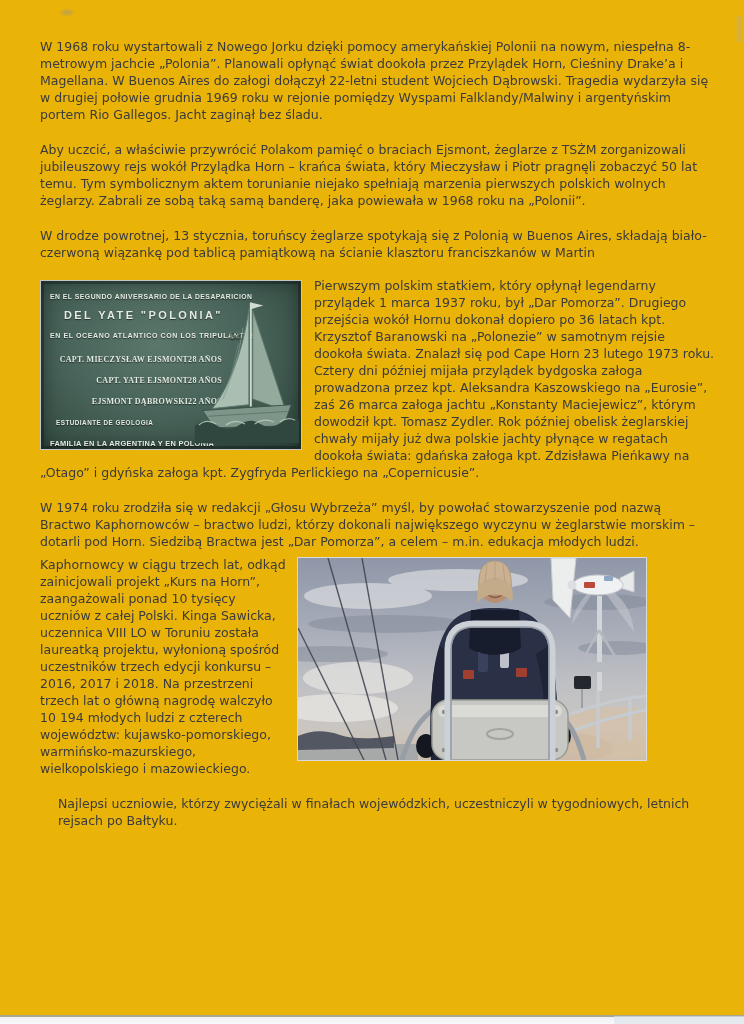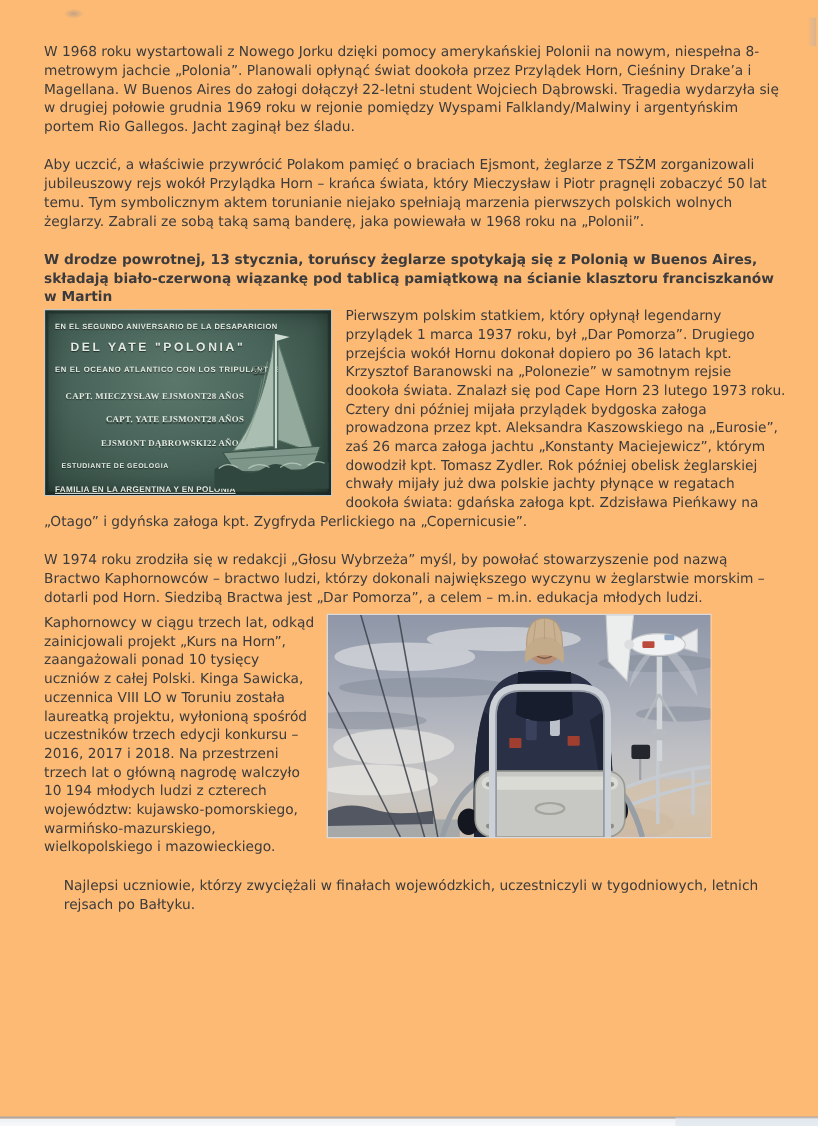--- a/index.html
+++ b/index.html
@@ -1,42 +1,42 @@
 <!DOCTYPE html>
 <html><head>
 <meta charset="utf-8">
 <style>
   html,body{margin:0;padding:0;background:#fbfbfd;}
   .page{
-    position:relative;width:744px;height:1024px;background:#fdba74;overflow:hidden;
+    position:relative;width:744px;height:1024px;background:#eab308;overflow:hidden;
     font-family:"DejaVu Sans","Liberation Sans",sans-serif;color:#3b3b3d;
   }
   .content{position:absolute;left:40px;top:38px;width:676px;font-size:12.5px;line-height:17px;}
   p.para{margin:0 0 18px;}
-  p.para.tight{margin-bottom:0;font-weight:bold;}
+  p.para.tight{margin-bottom:16px;}
   p.para.small-gap{margin-bottom:6px;}
   p.para.clear-r{clear:right;margin-left:18px;}
 
   
   .plaque-wrap{
     float:left;width:262px;height:170px;margin:3px 12px 8px 0;
     border:1px solid #c3c7ca;box-sizing:border-box;position:relative;
     background:radial-gradient(ellipse at 45% 38%, #5b766a 0%, #49645a 45%, #3a5349 75%, #2e453d 100%);
     box-shadow:inset 0 0 0 3px rgba(16,26,22,.38), inset 0 0 18px rgba(8,14,11,.5);
     overflow:hidden;
   }
   .plaque-face{position:relative;width:100%;height:100%;padding:7px 9px;box-sizing:border-box;
     font-family:"Liberation Sans",sans-serif;font-weight:700;color:#e3ebe2;
     text-shadow:0 1px 1px rgba(0,0,0,.55);}
   .pl-l1{font-size:6.8px;letter-spacing:.5px;margin-bottom:2px;}
   .pl-l2{font-size:11px;letter-spacing:2.4px;margin:1px 0 3px 14px;}
   .pl-l3{font-size:7px;letter-spacing:.6px;margin-bottom:7px;}
   .pl-row{display:flex;justify-content:flex-end;width:172px;font-size:8px;letter-spacing:.3px;margin-bottom:4px;font-family:Liberation Serif, serif;}
   .pl-sub{font-size:6.3px;letter-spacing:.5px;margin:0 0 4px 6px;}
-  .pl-l5,.pl-l6{font-size:7.4px;letter-spacing:.3px;margin-bottom:16px;text-decoration:underline;}
+  .pl-l5,.pl-l6{font-size:7.4px;letter-spacing:.3px;margin-bottom:16px;}
   .pl-boat{position:absolute;right:2px;top:16px;}
 
   
   .photo-wrap{
     float:right;width:348px;height:202px;margin:2px 70px 10px 12px;
     position:relative;overflow:hidden;box-shadow:0 0 0 1px #d8dade;
   }
 
   
   .smudge{position:absolute;left:58px;top:8px;width:18px;height:9px;border-radius:50%;

